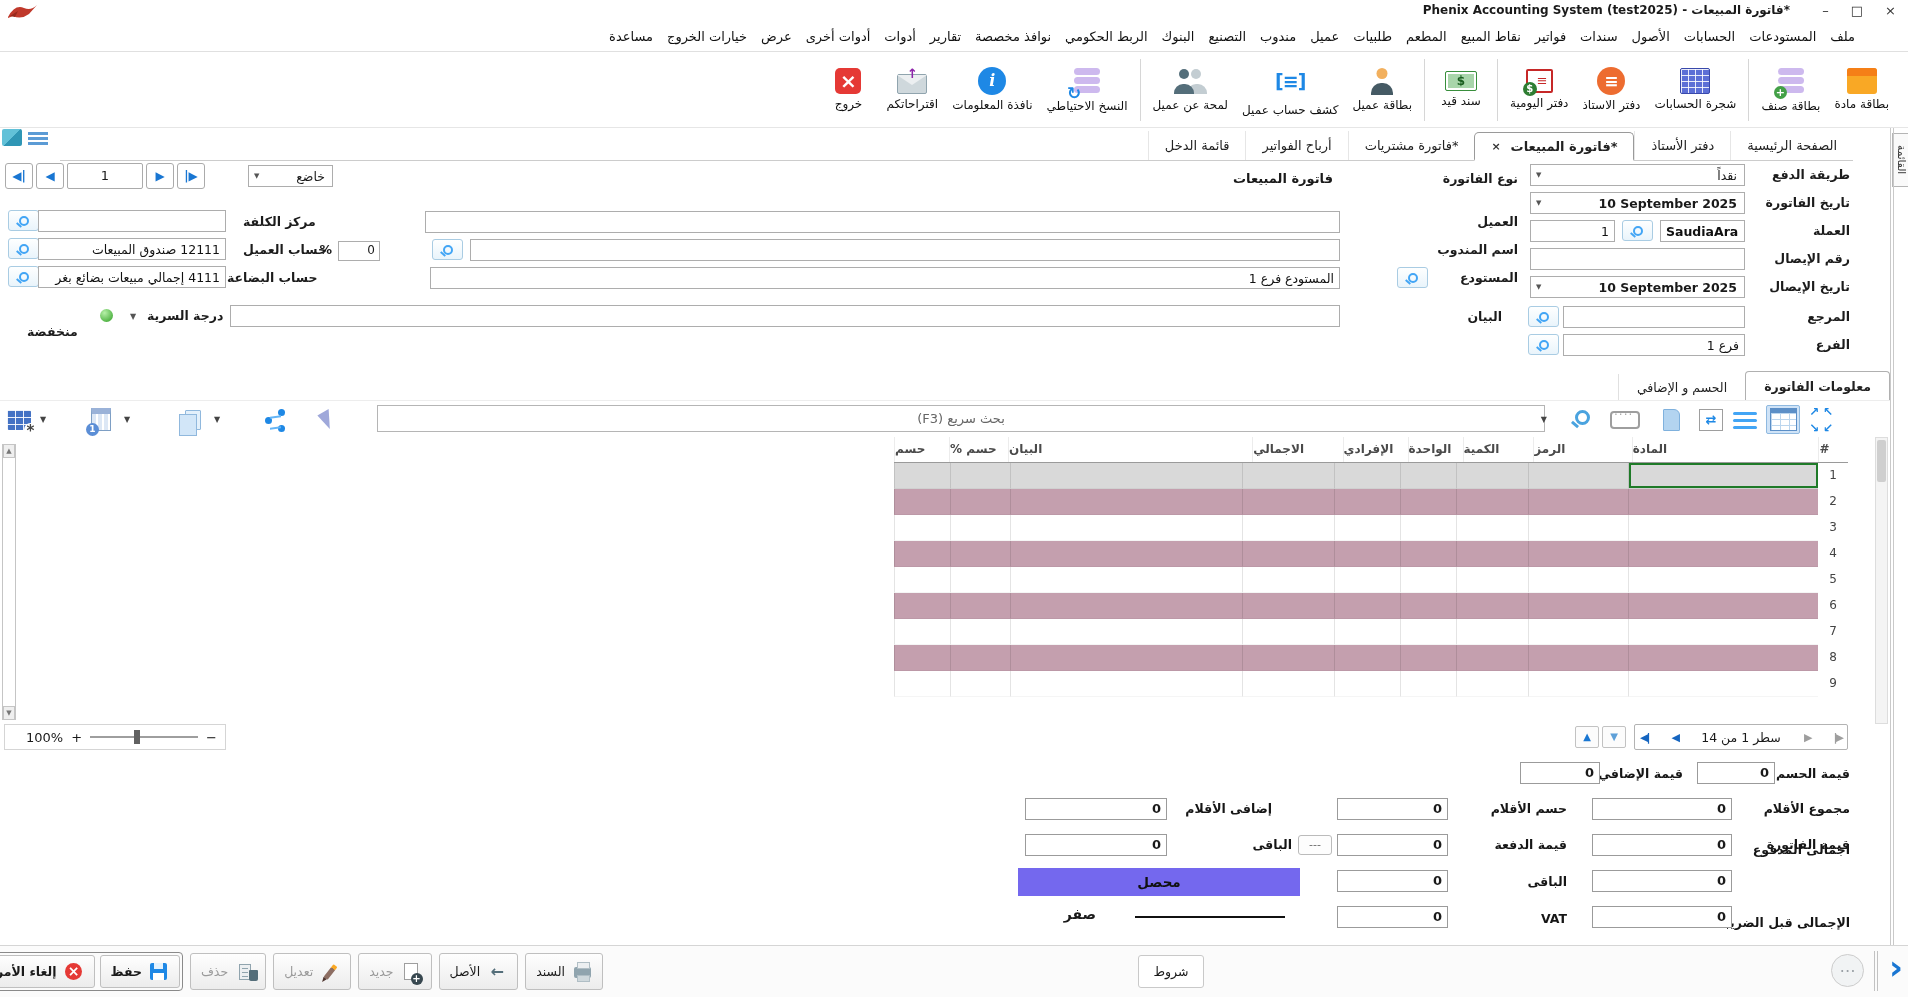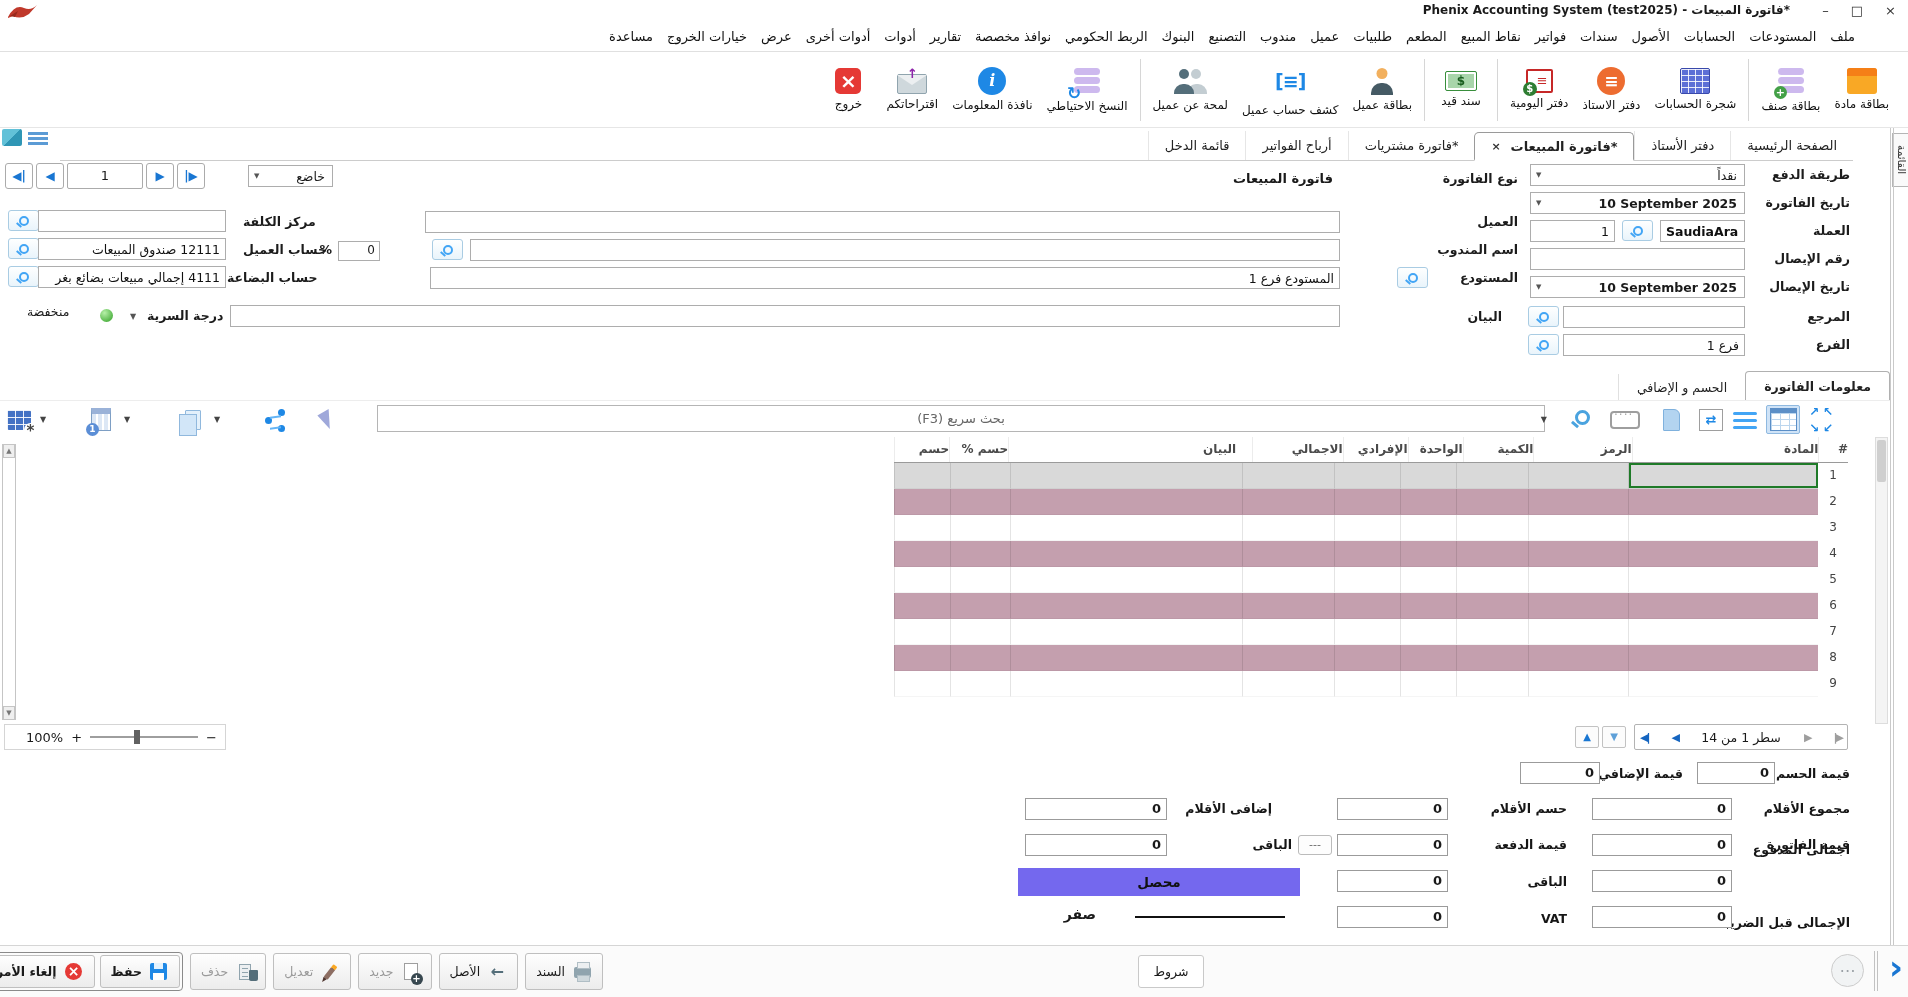--- a/index.html
+++ b/index.html
@@ -133,21 +133,21 @@
 .g-expand::before{content:"↖";position:absolute;top:-4px;right:0}
 .g-expand::after{content:"↘";position:absolute;bottom:-4px;left:0}
 .g-expand .x2::before{content:"↗";position:absolute;top:-4px;left:0}
 .g-expand .x2::after{content:"↙";position:absolute;bottom:-4px;right:0}
 .mag-big{position:absolute;width:15px;height:15px;border:3px solid #4aa3df;border-radius:50%}
 .mag-big::after{content:"";position:absolute;width:8px;height:3px;background:#4aa3df;bottom:-4px;left:-7px;transform:rotate(40deg)}
 
 
 .grid{position:absolute;right:60px;top:437px;width:954px}
 .ghead{display:flex;height:26px;border-bottom:1px solid #9a9a9a}
-.ghc{font-size:12px;font-weight:600;color:#4a4a4a;text-align:right;line-height:24px;border-left:1px solid #ececec;white-space:nowrap;overflow:hidden}
+.ghc{font-size:12px;font-weight:600;color:#4a4a4a;text-align:left;line-height:24px;border-left:1px solid #ececec;white-space:nowrap;overflow:hidden}
 .gr{display:flex;height:26px}
 .gnum{font-size:12px;color:#444;text-align:center;line-height:25px;background:#fff}
 .gc{border-left:1px solid rgba(0,0,0,.10);border-bottom:1px solid rgba(0,0,0,.04)}
 .gr.sel .gc{background:#d9d9d9}
 .gr.pink .gc{background:#c49fae}
 .gr.plain .gc{background:#fff}
 .gc.selcell{box-shadow:inset 0 0 0 2px #1f7a28}
 .grid-vscroll{position:absolute;right:20px;top:437px;width:13px;height:287px;background:#f4f4f4;border:1px solid #dddddd}
 .grid-vscroll::before{content:"";display:block;margin:2px auto 0;width:9px;height:42px;background:#cfcfcf;border-radius:2px}
 .grid-lscroll{position:absolute;left:2px;top:444px;width:14px;height:276px;border:1px solid #c5c5c5;background:#fff}
@@ -404,21 +404,21 @@
   <div class="mag-btn" style="left:8px;top:238px">
       <span class="mag"></span>
     </div>
   <input class="inp" style="left: 38px; top: 238px; width: 188px;" value="12111 صندوق المبيعات">
   <div class="lbl" style="left:243px;top:242px">حساب العميل</div>
   <div class="mag-btn" style="left:8px;top:266px">
       <span class="mag"></span>
     </div>
   <input class="inp" style="left: 38px; top: 266px; width: 188px;" value="4111 إجمالي مبيعات بضائع بغر">
   <div class="lbl" style="left:227px;top:270px">حساب البضاعة</div>
-  <div class="lbl" style="left:27px;top:304px;font-weight:400">منخفضة</div>
+  <div class="lbl" style="left:27px;top:324px;font-weight:700">منخفضة</div>
   <div class="greendot" style="left:100px;top:309px"></div>
   <div class="caret" style="left:130px;top:312px">▼</div>
   <div class="lbl" style="left:147px;top:308px">درجة السرية</div>
 
   <div class="subtabs" id="subtabs">
       <div class="stab active">معلومات الفاتورة</div>
       <div class="stab">الحسم و الإضافي</div>
     </div>
   <div class="gridbar">
     <div class="gi" style="left:2px">

